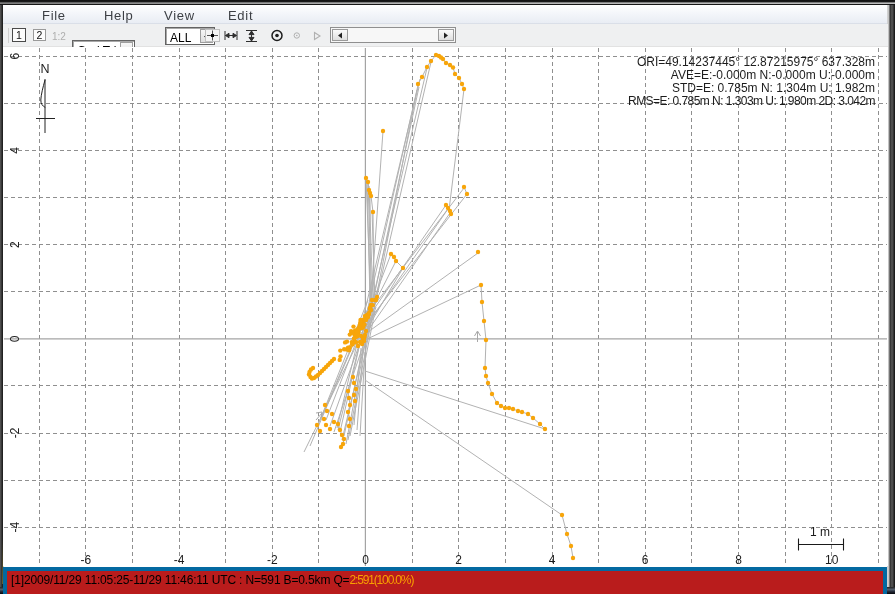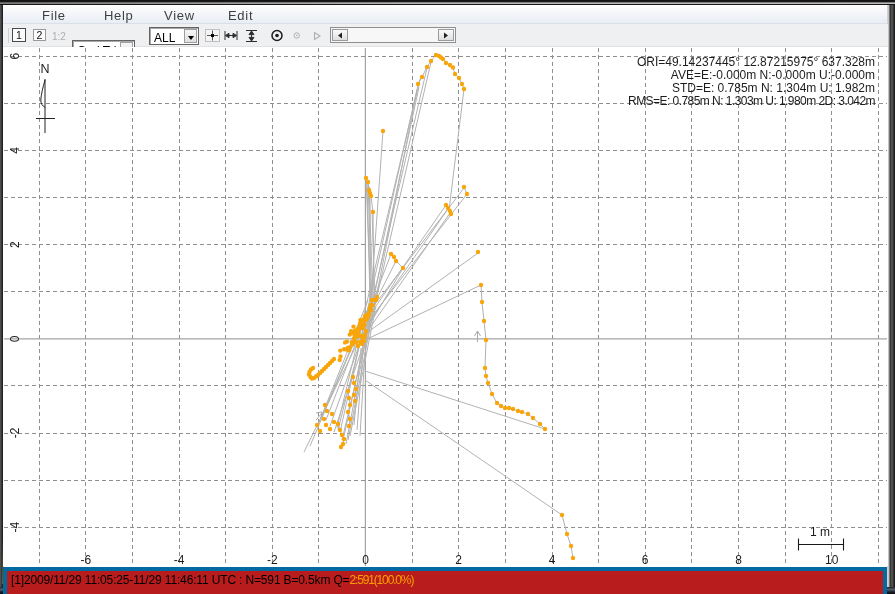--- a/index.html
+++ b/index.html
@@ -37,21 +37,21 @@
 </div>
 <div id="toolbar">
  <div style="position:absolute;left:5px;top:4px;width:1px;height:15px;background:#d0d0d0"></div>
     <div class="tbtn" style="left:9px;top:4px;width:14px;height:14px;border:1px solid #4a4a4a;line-height:13px">1</div>
  <div class="tbtn" style="left:30px;top:5px;width:13px;height:12px;border:1px solid #9a9a9a;line-height:11px">2</div>
  <div style="position:absolute;left:49px;top:7px;font-size:10px;color:#aeaeae">1:2</div>
  <div class="combo" style="left:69px;top:16px;width:63px;height:19px">
       <span class="txt">Gnd Trk</span>
       <span class="cbtn"></span>
     </div>
- <div class="combo" style="left:146px;top:3px;width:50px;height:18px">
+ <div class="combo" style="left:162px;top:3px;width:50px;height:18px">
       <span class="txt">ALL</span>
       <span class="cbtn"></span>
     </div>
  <svg style="position:absolute;left:200px;top:2px" width="130" height="20" viewBox="0 0 130 20">
       <rect x="2.5" y="3.5" width="14" height="12" fill="#f4f4f4" stroke="#c0c0c0"></rect>
       <line x1="4" y1="9.5" x2="15" y2="9.5" stroke="#555"></line>
       <line x1="9.5" y1="4.5" x2="9.5" y2="14.5" stroke="#555"></line>
       <rect x="8" y="8" width="3" height="3" fill="#000"></rect>
       <g stroke="#2e2e2e" fill="#2e2e2e">
         <line x1="22" y1="5" x2="22" y2="14"></line>

